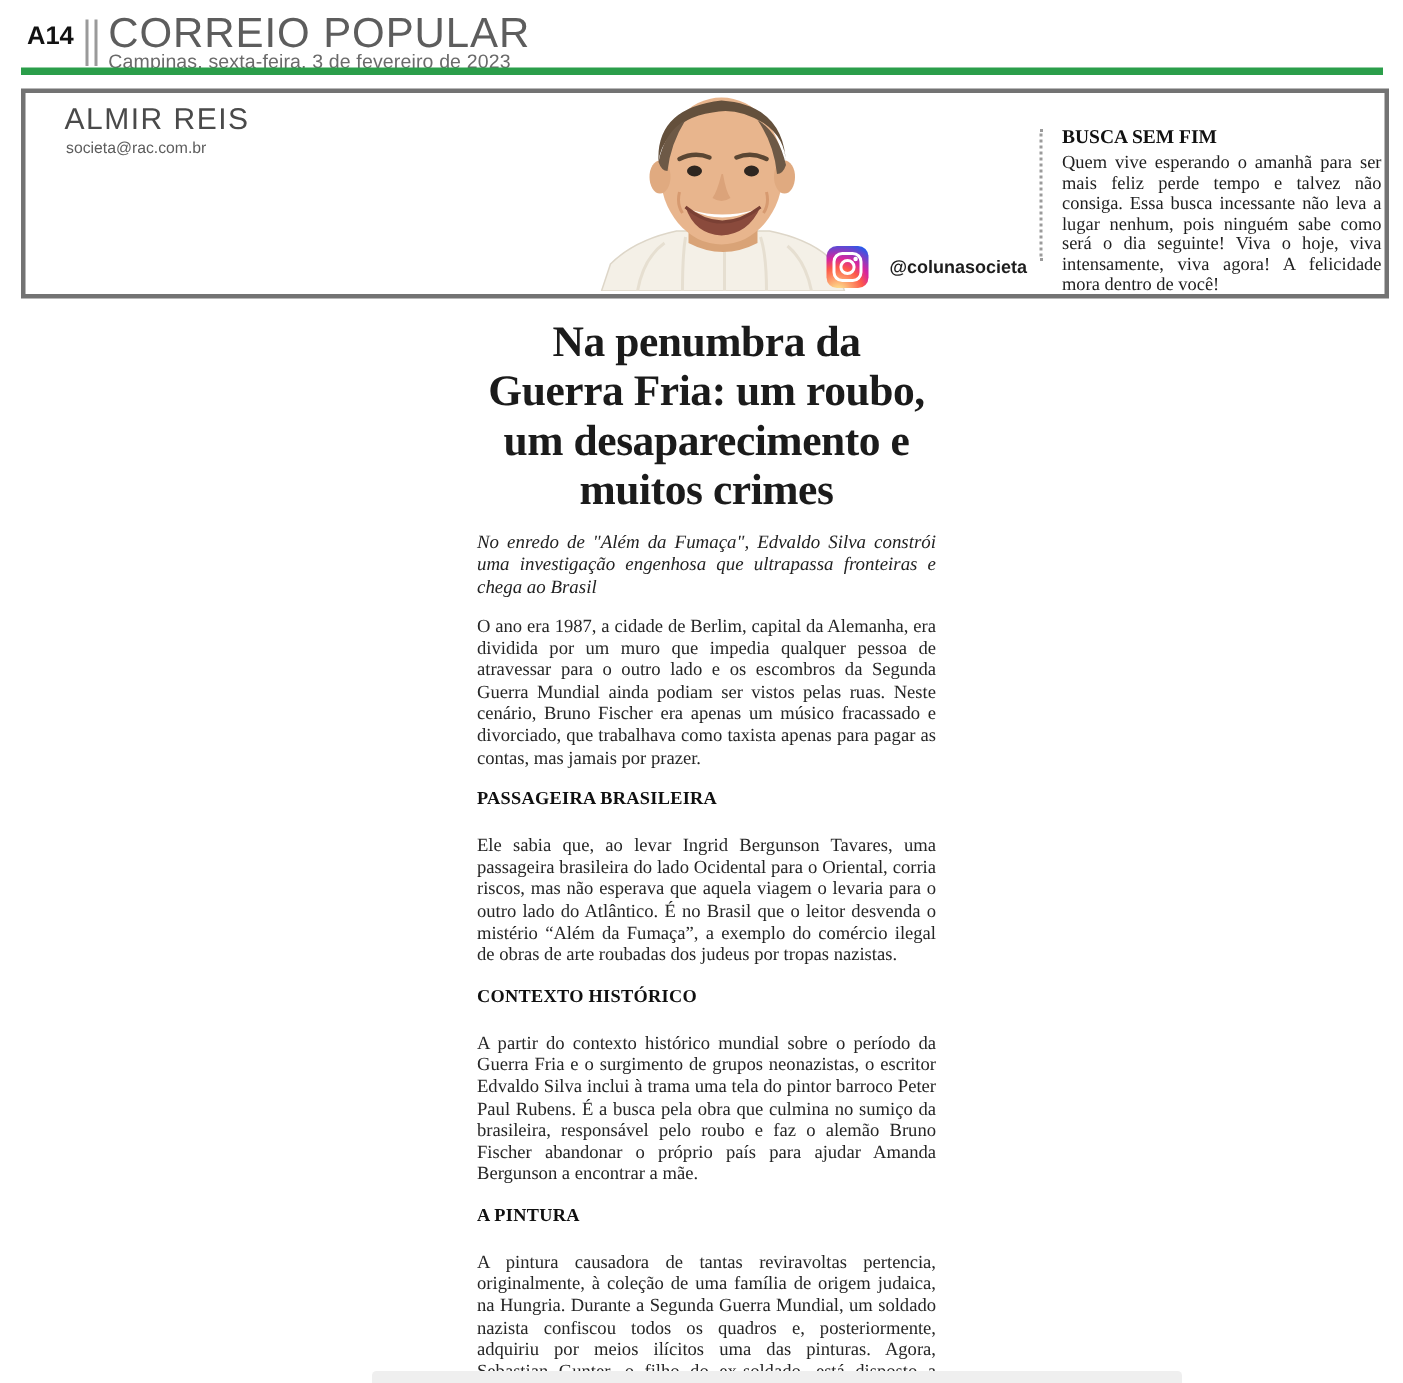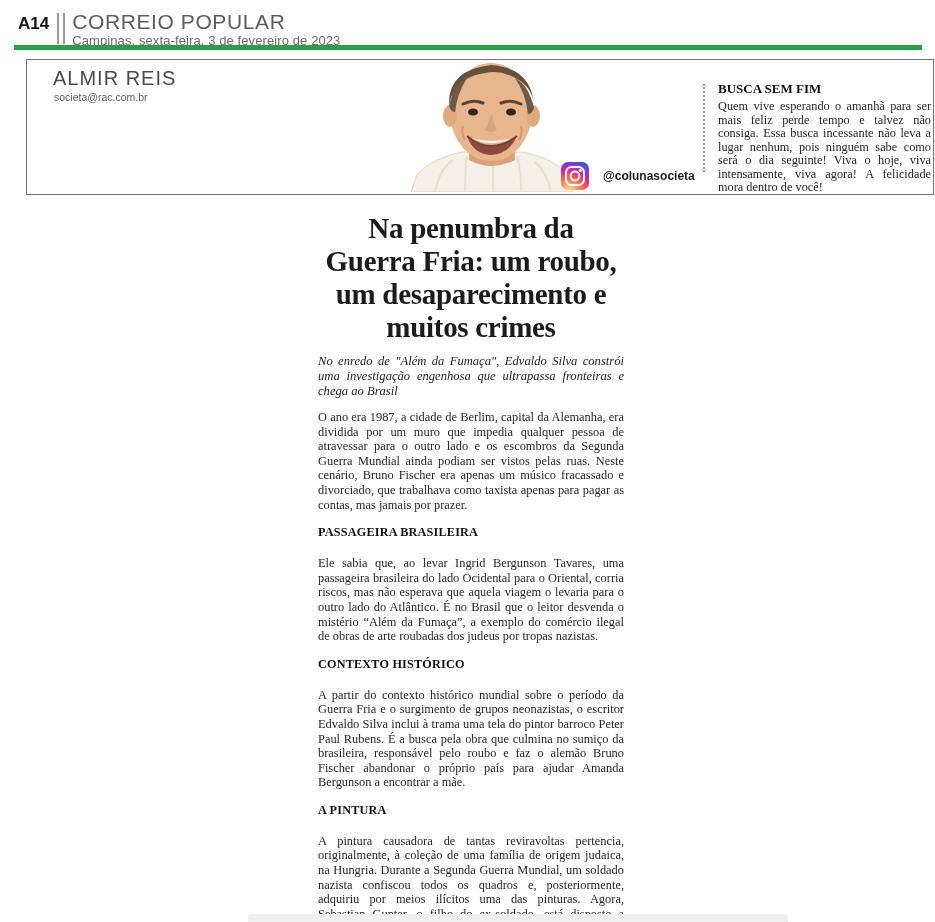--- a/index.html
+++ b/index.html
@@ -5,26 +5,26 @@
   html,body{margin:0;padding:0;background:#ffffff;}
   .page{position:relative;width:935px;height:922px;background:#fff;overflow:hidden;
         font-family:"Liberation Serif",serif;color:#222;}
 
   
   .masthead{position:absolute;left:18px;top:11px;display:flex;align-items:flex-start;
             font-family:"Liberation Sans",sans-serif;}
   .page-num{font-weight:bold;font-size:17px;color:#121212;padding-top:3px;}
   .dbar{width:4px;height:31px;border-left:2px solid #9a9a9a;border-right:2px solid #9a9a9a;
         margin:2px 7px 0 8px;}
-  .np-name{font-size:21px;color:#5d5d5d;letter-spacing:0.6px;line-height:21px;}
+  .np-name{font-size:28px;color:#5d5d5d;letter-spacing:0.6px;line-height:21px;}
   .np-date{font-size:13px;color:#6a6a6a;margin-top:1px;letter-spacing:0.1px;}
   .green-rule{position:absolute;left:14px;top:45px;width:908px;height:5px;background:#2b9e4a;}
 
   
-  .colbox{position:absolute;left:26px;top:59px;width:906px;height:134px;border:1px solid #737373;
+  .colbox{position:absolute;left:14px;top:59px;width:906px;height:134px;border:3px solid #737373;
           background:#fff;text-decoration:underline;}
   .author{position:absolute;left:26px;top:7px;font-family:"Liberation Sans",sans-serif;
           font-size:20px;color:#4a4a4a;letter-spacing:1px;}
   .email{position:absolute;left:27px;top:31px;font-family:"Liberation Sans",sans-serif;
          font-size:10.5px;color:#5c5c5c;}
   .brand{position:absolute;left:20px;top:23px;font-family:"DejaVu Serif",serif;
          font-size:122px;line-height:1;color:#2b9e4a;letter-spacing:-2px;white-space:nowrap;}
   .portrait{position:absolute;left:378px;top:0;width:175px;height:132px;overflow:hidden;}
   .ig-row{position:absolute;left:534px;top:102px;display:flex;align-items:center;gap:14px;}
   .ig-icon{width:28px;height:28px;border-radius:7px;position:relative;

